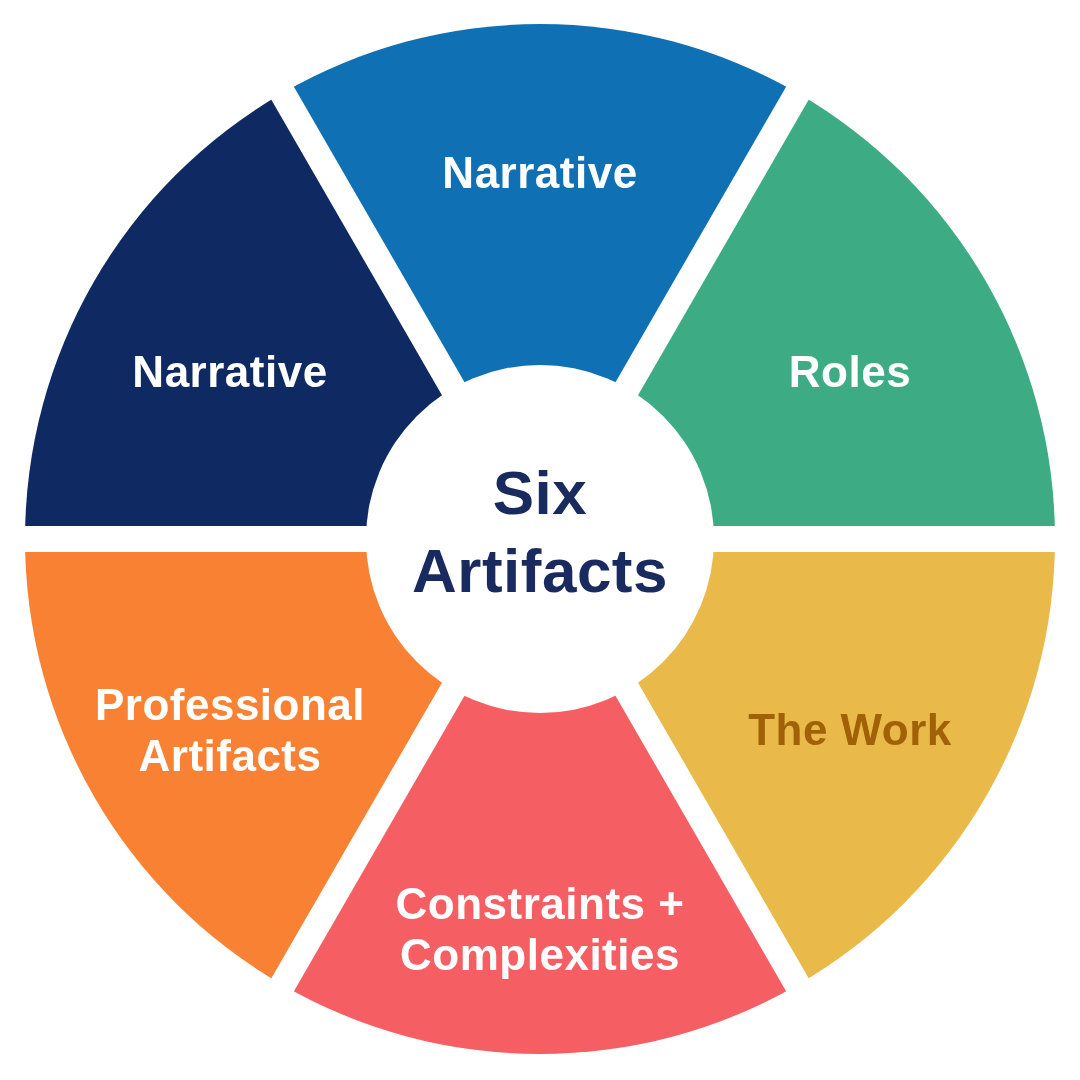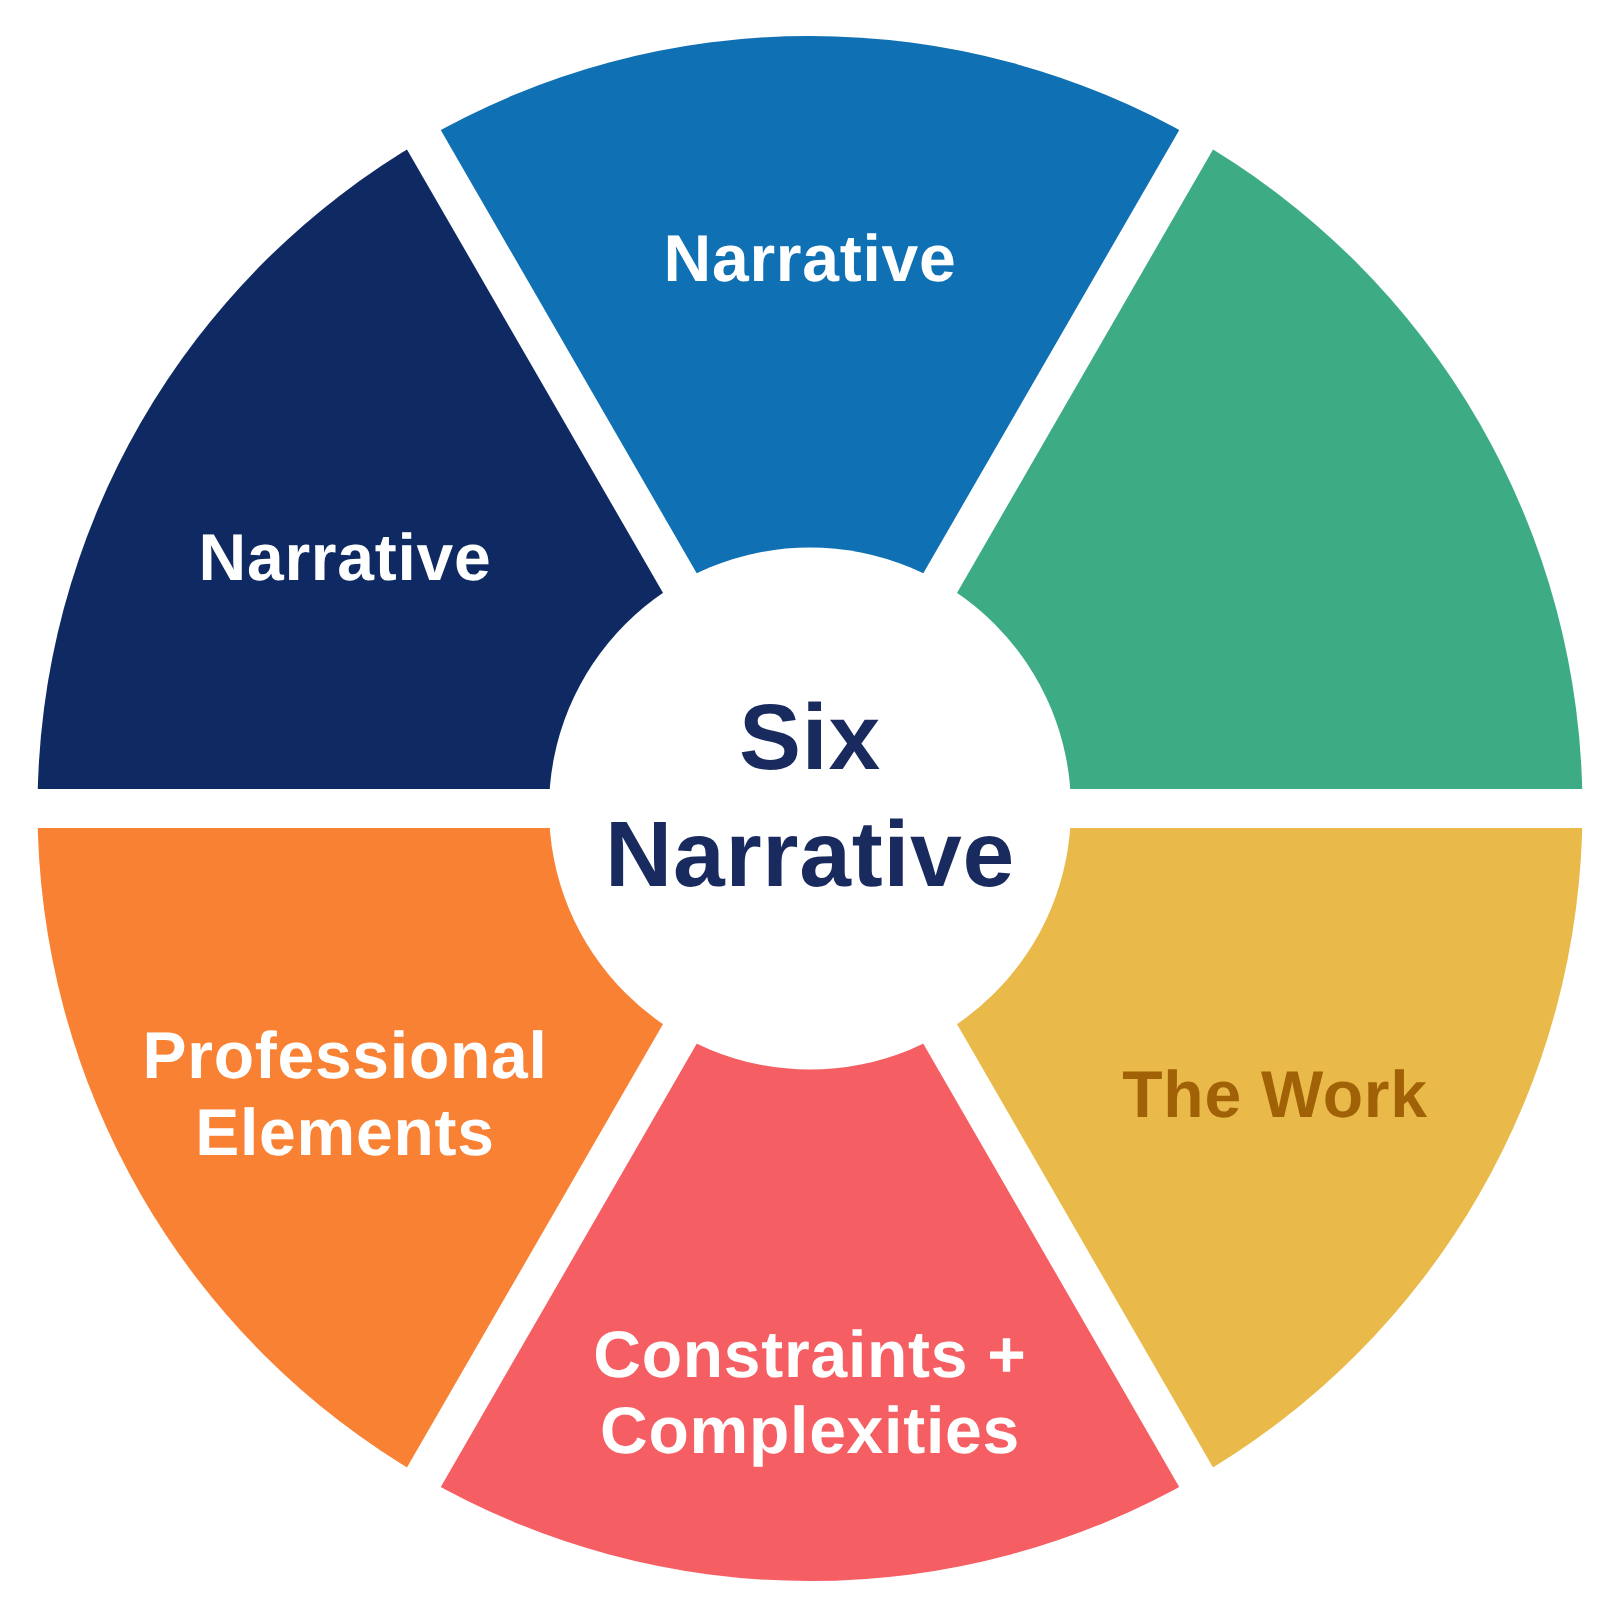--- a/index.html
+++ b/index.html
@@ -68,19 +68,20 @@
       <line x1="540" y1="539" x2="266.00" y2="64.42" stroke="#ffffff" stroke-width="26"></line>
       <line x1="540" y1="539" x2="814.00" y2="64.42" stroke="#ffffff" stroke-width="26"></line>
       <line x1="540" y1="539" x2="1088.00" y2="539.00" stroke="#ffffff" stroke-width="26"></line>
       <line x1="540" y1="539" x2="814.00" y2="1013.58" stroke="#ffffff" stroke-width="26"></line>
       <line x1="540" y1="539" x2="266.00" y2="1013.58" stroke="#ffffff" stroke-width="26"></line>
       <line x1="540" y1="539" x2="-8.00" y2="539.00" stroke="#ffffff" stroke-width="26"></line>
       <circle cx="540" cy="539" r="174" fill="#ffffff"></circle>
     </svg>
   <div class="labels-layer" id="labels-layer">
       <div class="segment-label" style="left: 540px; top: 161px; color: rgb(255, 255, 255);">Narrative</div>
+      <div class="segment-label" style="left: 850px; top: 360px; color: rgb(255, 255, 255);">Roles</div>
       <div class="segment-label" style="left: 850px; top: 718px; color: #a16207;">The Work</div>
       <div class="segment-label" style="left: 540px; top: 917px; color: rgb(255, 255, 255);">Constraints + Complexities</div>
-      <div class="segment-label" style="left: 230px; top: 718px; color: rgb(255, 255, 255);">Professional Elements</div>
+      <div class="segment-label" style="left: 230px; top: 718px; color: rgb(255, 255, 255);">Professional Artifacts</div>
       <div class="segment-label" style="left: 230px; top: 360px; color: rgb(255, 255, 255);">Narrative</div>
     </div>
-  <div class="center-title" style="color: rgb(25, 42, 94);">Six Narrative</div>
+  <div class="center-title" style="color: rgb(25, 42, 94);">Six Artifacts</div>
 </div>
 
 </body></html>

